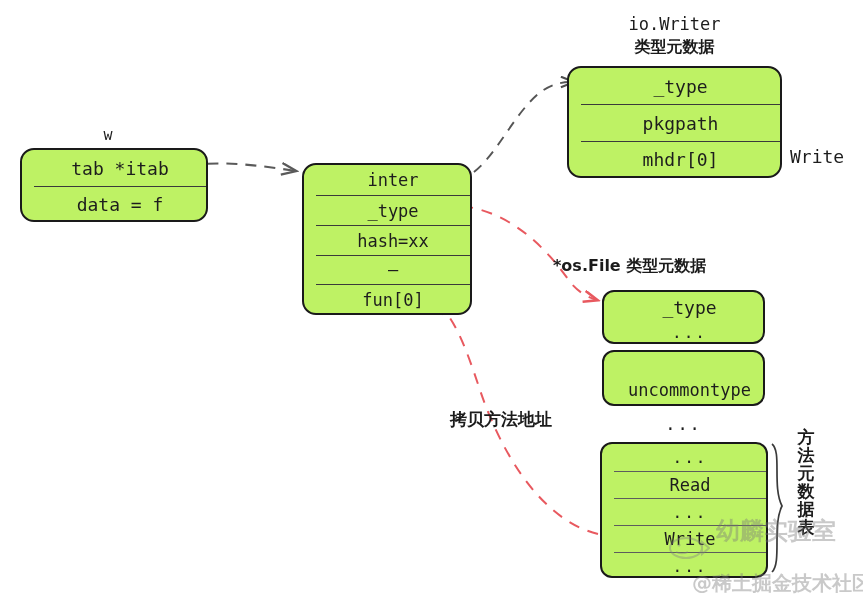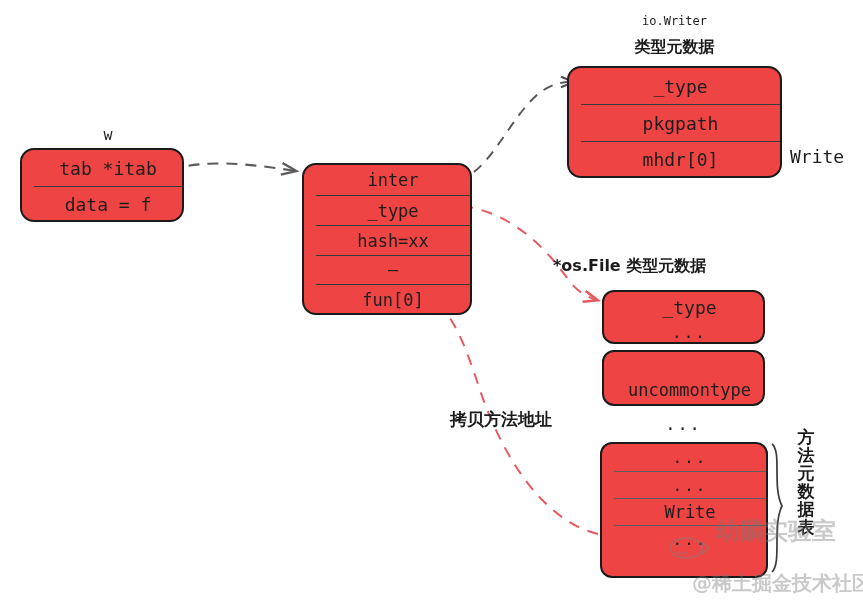--- a/index.html
+++ b/index.html
@@ -20,21 +20,21 @@
     left: 0; top: 0;
     width: 863px;
     height: 602px;
     pointer-events: none;
   }
   
   .box {
     position: absolute;
     border: 2.5px solid #1a1a1a;
     border-radius: 14px;
-    background: #ef4444;
+    background: #bef264;
     box-sizing: border-box;
     overflow: hidden;
     padding-left: 12px;
   }
   .row {
     display: flex;
     align-items: center;
     justify-content: center;
     box-sizing: border-box;
     font-family: "DejaVu Sans Mono", "Liberation Mono", monospace;
@@ -128,35 +128,35 @@
       <path d="M598,534 C540,520 500,450 480,390 C466,348 455,318 436,302" fill="none" stroke="#e8595f" stroke-width="2.0" stroke-dasharray="11 9" marker-end="url(#arrow-red)"></path>
     </g>
 
     <g>
       <path d="M772,444 C782,452 772,486 782,506 C772,526 782,562 772,572" fill="none" stroke="#3a3a3a" stroke-width="1.7"></path>
     </g>
   </svg>
 
   <div class="caption" style="left:20px; top:126px; width:176px; font-size:15px;">w</div>
 
-  <div class="box" style="left:20px; top:148px; width:164px; height:74px;">
+  <div class="box" style="left:20px; top:148px; width:188px; height:74px;">
     <div class="row" style="height:36px; font-size:18px;">tab *itab</div>
     <div class="row" style="height:35px; font-size:18px;">data = f</div>
   </div>
 
 
   <div class="box" style="left:302px; top:163px; width:170px; height:152px;">
     <div class="row" style="height:30px; font-size:17px;">inter</div>
     <div class="row" style="height:30px; font-size:17px;">_type</div>
     <div class="row" style="height:30px; font-size:17px;">hash=xx</div>
     <div class="row" style="height:29px; font-size:17px;">—</div>
     <div class="row" style="height:30px; font-size:17px;">fun[0]</div>
   </div>
 
-  <div class="caption" style="left:567px; top:14px; width:215px; font-size:12px;">io.Writer</div>
+  <div class="caption" style="left:567px; top:14px; width:215px; font-size:17px;">io.Writer</div>
   <div class="caption cn" style="left:567px; top:37px; width:215px; font-size:16px;">类型元数据</div>
 
   <div class="box" style="left:567px; top:66px; width:215px; height:112px;">
     <div class="row" style="height:36px; font-size:18px;">_type</div>
     <div class="row" style="height:37px; font-size:18px;">pkgpath</div>
     <div class="row" style="height:36px; font-size:18px;">mhdr[0]</div>
   </div>
 
   <div class="label-plain" style="left:790px; top:146px; font-size:18px;">Write</div>
 
@@ -168,20 +168,21 @@
   </div>
 
   <div class="box" style="left:602px; top:350px; width:163px; height:56px; border-radius:12px;">
     <div class="row" style="height:52px; font-size:17px; border:none;margin-top:12px;">uncommontype</div>
   </div>
 
   <div class="dots" style="left:602px; top:414px; width:163px; text-align:center; font-size:17px;">...</div>
 
   <div class="box" style="left:600px; top:442px; width:168px; height:136px; border-radius:12px;">
     <div class="row thin" style="height:27px; font-size:16px; letter-spacing:2px;">...</div>
+    <div class="row thin" style="height:27px; font-size:17px;">Read</div>
     <div class="row thin" style="height:27px; font-size:16px; letter-spacing:2px;">...</div>
     <div class="row thin" style="height:27px; font-size:17px;">Write</div>
     <div class="row thin" style="height:27px; font-size:16px; letter-spacing:2px;">...</div>
   </div>
 
   <div class="vtext" style="left:793px; top:428px; font-size:17px;">
     <span>方</span>
     <span>法</span>
     <span>元</span>
     <span>数</span>

